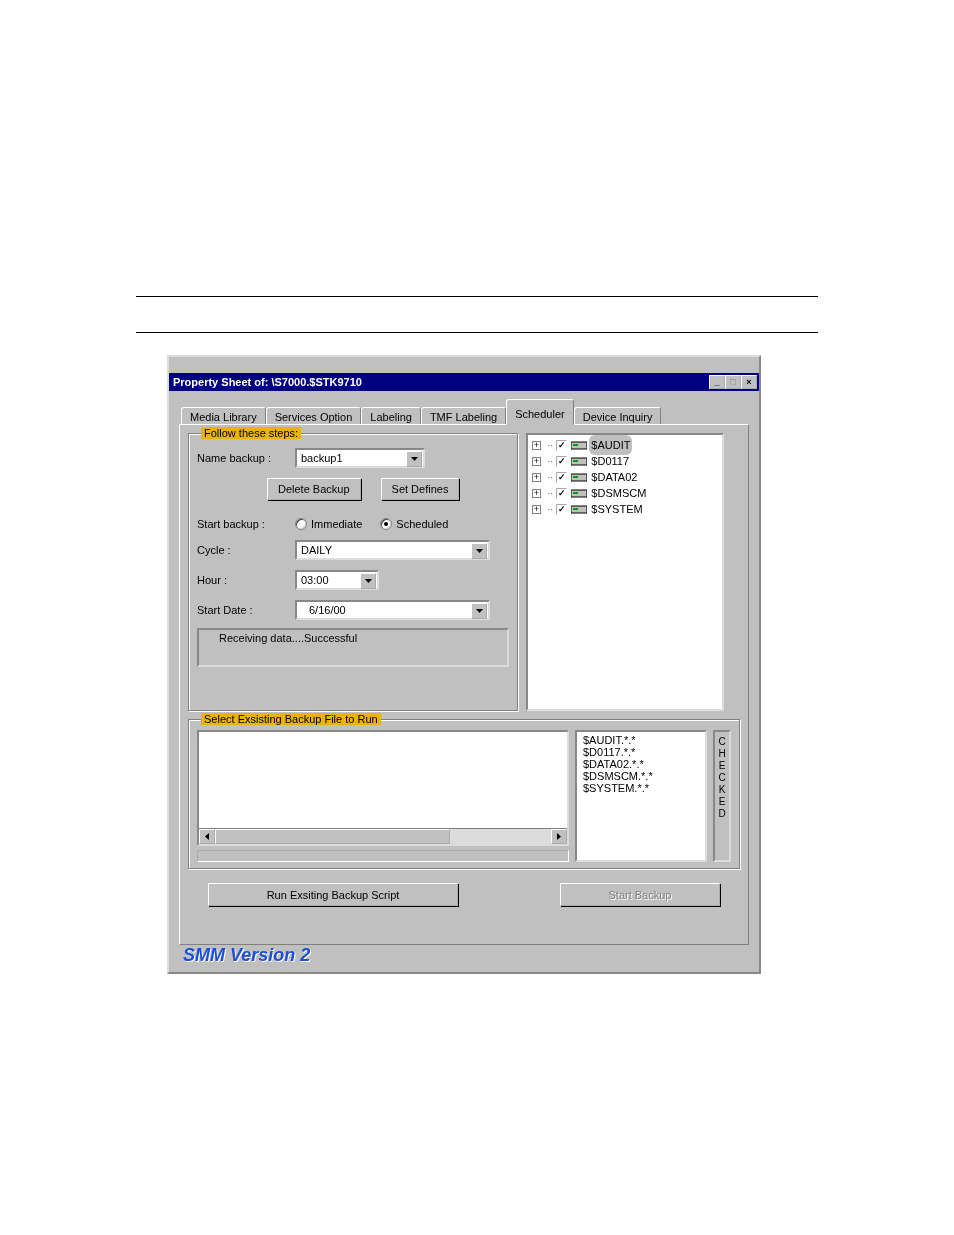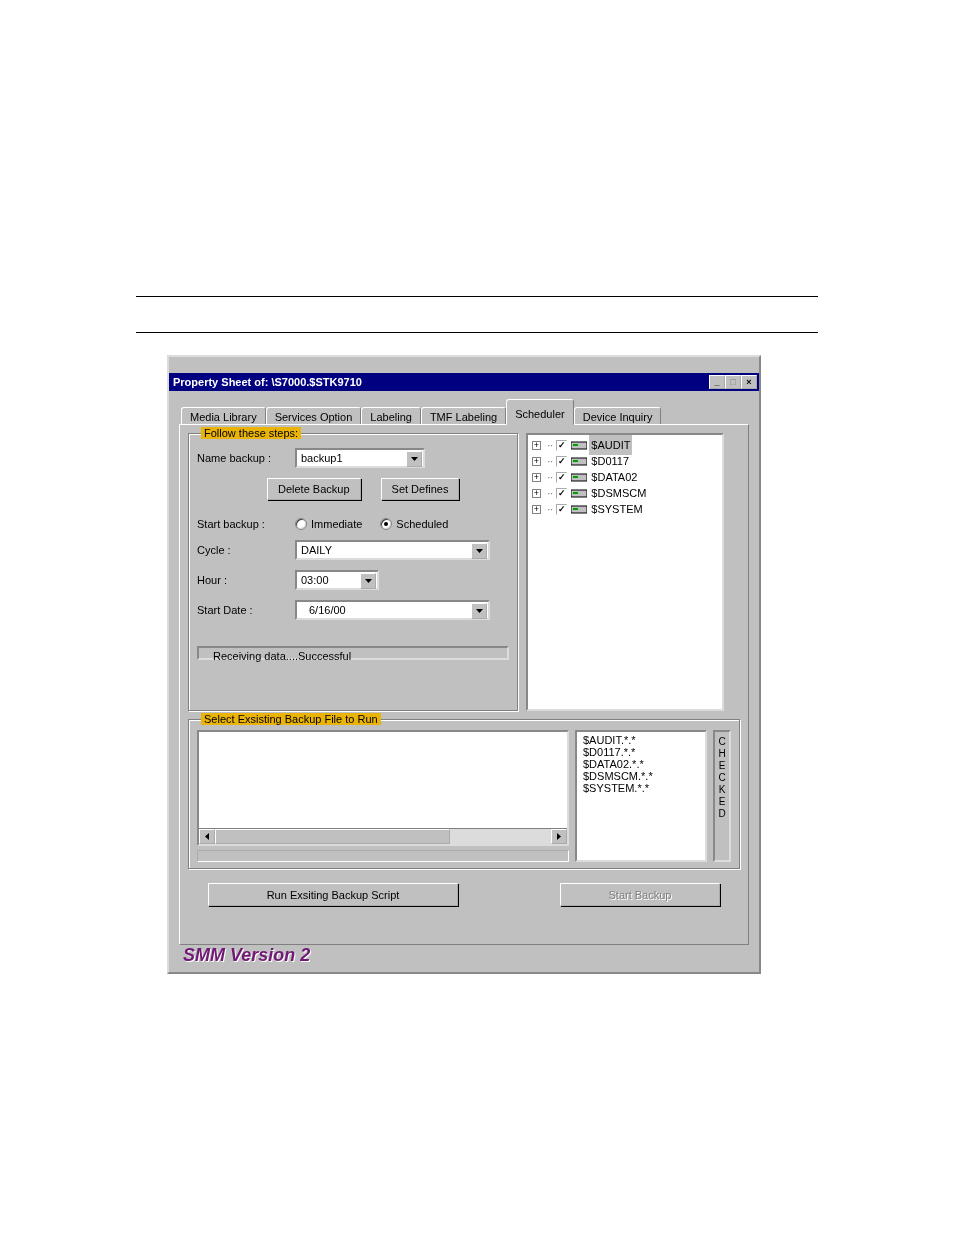--- a/index.html
+++ b/index.html
@@ -57,21 +57,21 @@
   .tree-plus {
     width:9px; height:9px; border:1px solid #808080; display:flex; align-items:center; justify-content:center;
     font-size:9px; line-height:1; background:#fff; color:#000; margin-right:4px;
   }
   .tree-dots { color:#808080; letter-spacing:-1px; margin-right:2px;}
   .tree-chk {
     width:11px; height:11px; border:1px inset #fff; background:#fff; display:flex; align-items:center; justify-content:center;
     font-size:9px; font-weight:bold; margin-right:2px;
   }
   .tree-drive svg { display:block; }
-  .tree-label { padding:4px 2px; }
+  .tree-label { padding:4px 2px;border-radius:6px; }
   .tree-label.sel { background:#c0c0c0; }
   .lbl { color:#000; }
   .combo, .textin {
     background:#fff; border:2px inset #dcdcdc; height:20px; display:flex; align-items:center;
     padding:0 2px 0 4px; color:#000; position:relative;
   }
   .combo .arrow, .datebox .arrow {
     width:16px; height:16px; background:#c0c0c0; border:1px outset #fff;
     display:flex; align-items:center; justify-content:center; position:absolute; right:1px; top:1px;
   }
@@ -80,21 +80,21 @@
     background:#c0c0c0; border:1px outset #fff; height:22px; padding:0 10px;
     display:inline-flex; align-items:center; justify-content:center; color:#000;
     box-shadow: 1px 1px 0 #000;
   }
   .btn.big { height:23px; width:250px;}
   .btn.disabled { color:#808080; text-shadow: 1px 1px 0 #fff; }
   .radio { width:12px; height:12px; border:1px solid #808080; border-radius:50%; background:#fff; display:inline-flex; align-items:center; justify-content:center; box-shadow: inset 1px 1px 0 #404040, inset -1px -1px 0 #dcdcdc;}
   .radio .dot { width:4px; height:4px; border-radius:50%; background:#000;}
   .form-row { display:flex; align-items:center; gap:8px; margin-top:10px;}
   .status {
-    border:2px inset #dcdcdc; background:#c0c0c0; height:14px; padding:2px 14px; color:#000; margin-top:26px;
+    border:2px inset #dcdcdc; background:#c0c0c0; height:39px; padding:2px 20px; color:#000; margin-top:8px;
   }
   .group2 { margin-top:8px; height:150px; padding-bottom:6px; }
   .filesarea { display:flex; gap:6px; height:100%; }
   .listview {
     flex:1; display:flex; flex-direction:column; border:2px inset #dcdcdc; background:#fff; position:relative;
   }
   .lv-headers { display:flex; background:#c0c0c0; border-bottom:1px solid #808080;}
   .lv-h {
     border:1px outset #fff; background:#c0c0c0; padding:2px 6px; color:#000; font-weight:normal;
     height:18px; display:flex; align-items:center;
@@ -110,21 +110,21 @@
   .checkedlist {
     width:132px; background:#fff; border:2px inset #dcdcdc; padding:2px 6px; color:#000;
   }
   .vlabel {
     width:18px; background:#c0c0c0; border:2px inset #dcdcdc; display:flex; flex-direction:column;
     align-items:center; justify-content:flex-start; padding:4px 0; gap:1px; color:#000;
   }
   .vlabel span { font-size:10px; line-height:11px;}
   .bottombar { display:flex; justify-content:space-between; padding:14px 20px 2px 20px;}
   .appver {
-    color:#701a75; font-weight:bold; font-style:italic; font-size:18px;
+    color:#1d4ed8; font-weight:bold; font-style:italic; font-size:18px;
     text-shadow: 1px 1px 0 #fff; padding-left:4px;
   }
   hr.page-rule { position:absolute; left:136px; width:682px; border:none; border-top:1px solid #000;}
   
 </style>
 </head>
 <body>
 
 <hr class="page-rule" style="top:290px">
 <hr class="page-rule" style="top:326px">

